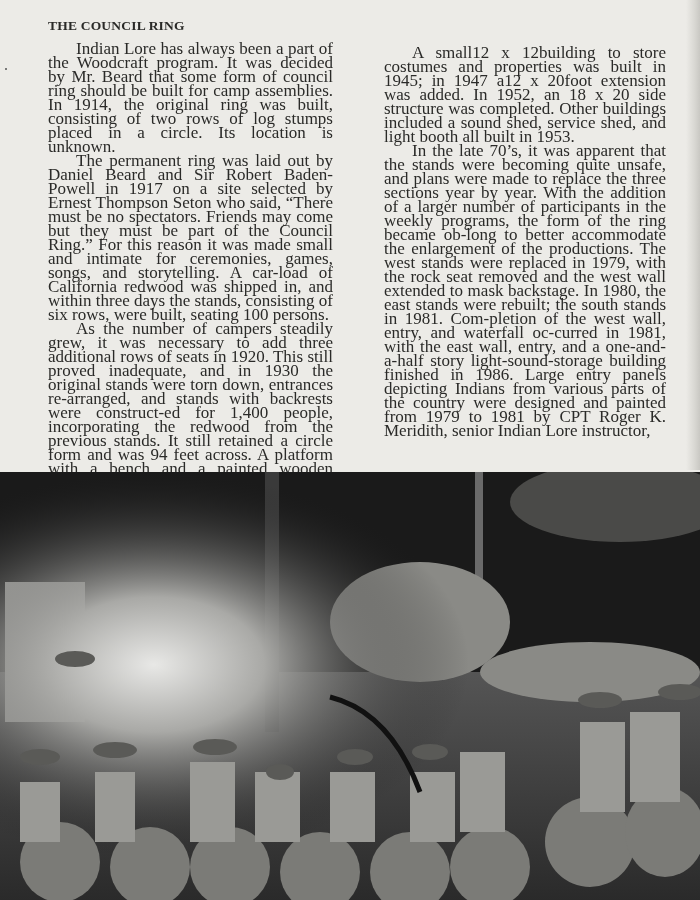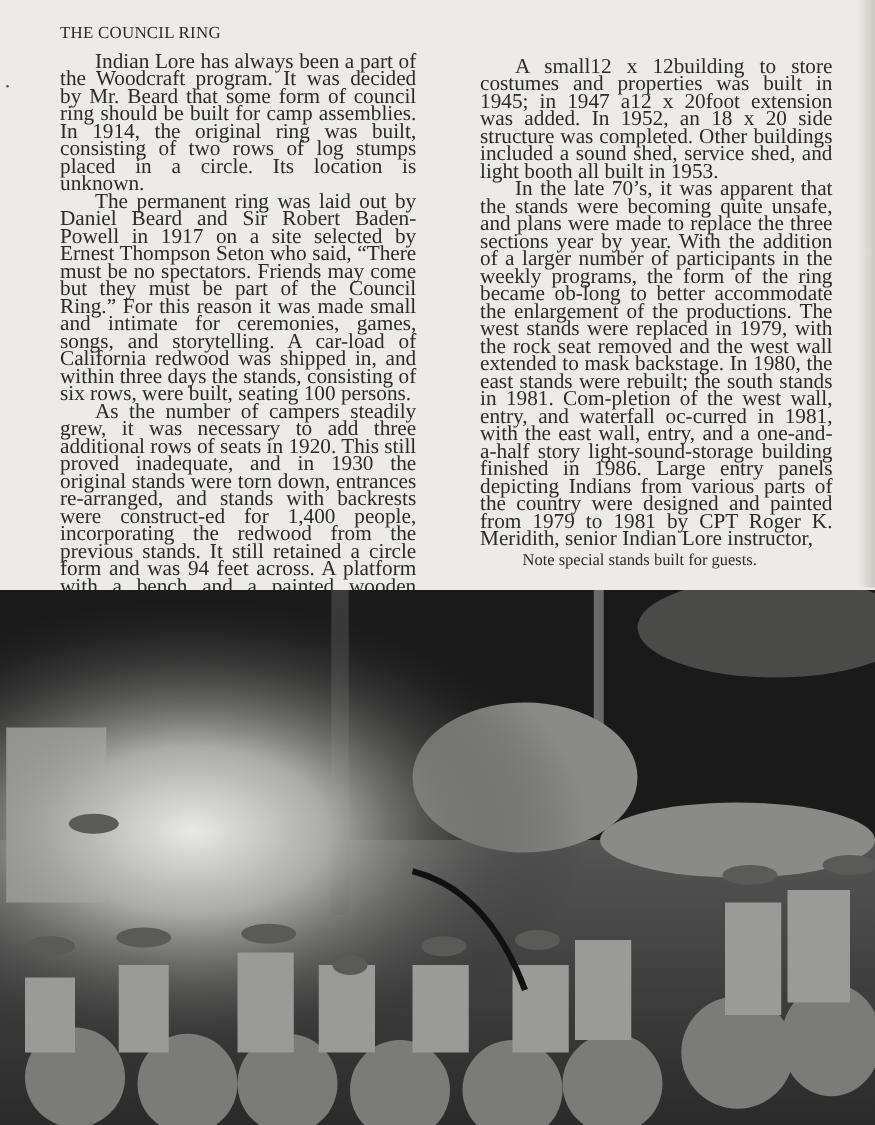--- a/index.html
+++ b/index.html
@@ -8,21 +8,21 @@
       background: #ecebe7;
       font-family: "Liberation Serif", "DejaVu Serif", serif;
       color: #2a2a28;
     }
     .page-edge {
       position: absolute; top: 0; right: 0; width: 14px; height: 470px;
       background: linear-gradient(to right, #ecebe7, #d9d8d3 60%, #c9c8c3);
     }
     .title {
       position: absolute; left: 48px; top: 18px;
-      font-size: 13.5px; font-weight: normal; letter-spacing: 0.2px; text-align: right;
+      font-size: 13.5px; font-weight: bold; letter-spacing: 0.2px; text-align: right;
     }
     .col {
       position: absolute; font-size: 17px; line-height: 14px;
       text-align: justify;
     }
     .col p { margin: 0; text-indent: 28px; }
     .col-left { left: 48px; top: 42px; width: 285px; }
     .col-right { left: 384px; top: 46px; width: 282px; }
     .caption {
       position: absolute; left: 418px; top: 440px; font-size: 13.2px;
@@ -48,21 +48,20 @@
   <p>The permanent ring was laid out by Daniel Beard and Sir Robert Baden-Powell in 1917 on a site selected by Ernest Thompson Seton who said, “There must be no spectators. Friends may come but they must be part of the Council Ring.” For this reason it was made small and intimate for ceremonies, games, songs, and storytelling. A car-load of California redwood was shipped in, and within three days the stands, consisting of six rows, were built, seating 100 persons.</p>
   <p>As the number of campers steadily grew, it was necessary to add three additional rows of seats in 1920. This still proved inadequate, and in 1930 the original stands were torn down, entrances re-arranged, and stands with backrests were construct-ed for 1,400 people, incorporating the redwood from the previous stands. It still retained a circle form and was 94 feet across. A platform with a bench and a painted wooden backdrop behind it was built in the open area at the north end. An eight-foot permanent rock seat with a platform constructed behind it replaced this in 1937, with a wall stretching 12 feet on each side of it added in 1945.</p>
 </div>
 
 <div class="col col-right">
   <p>A small12 x 12building to store costumes and properties was built in 1945; in 1947 a12 x 20foot extension was added. In 1952, an 18 x 20 side structure was completed. Other buildings included a sound shed, service shed, and light booth all built in 1953.</p>
   <p>In the late 70’s, it was apparent that the stands were becoming quite unsafe, and plans were made to replace the three sections year by year. With the addition of a larger number of participants in the weekly programs, the form of the ring became ob-long to better accommodate the enlargement of the productions. The west stands were replaced in 1979, with the rock seat removed and the west wall extended to mask backstage. In 1980, the east stands were rebuilt; the south stands in 1981. Com-pletion of the west wall, entry, and waterfall oc-curred in 1981, with the east wall, entry, and a one-and-a-half story light-sound-storage building finished in 1986. Large entry panels depicting Indians from various parts of the country were designed and painted from 1979 to 1981 by CPT Roger K. Meridith, senior Indian Lore instructor,</p>
 </div>
 
 <div class="caption">
-  <div>Note special stands built for guests.</div>
 </div>
 
 <div class="photo" title="Black and white night photograph of scouts in campaign hats seated on log stumps around a council fire, with spectators in stands behind">
   <svg width="700" height="428" viewBox="0 0 700 428">
     <defs>
       <radialGradient id="fire" cx="0.22" cy="0.45" r="0.45">
         <stop offset="0" stop-color="#e8e8e6"></stop>
         <stop offset="0.35" stop-color="#a9a9a6"></stop>
         <stop offset="1" stop-color="#1e1e1e" stop-opacity="0"></stop>
       </radialGradient>

